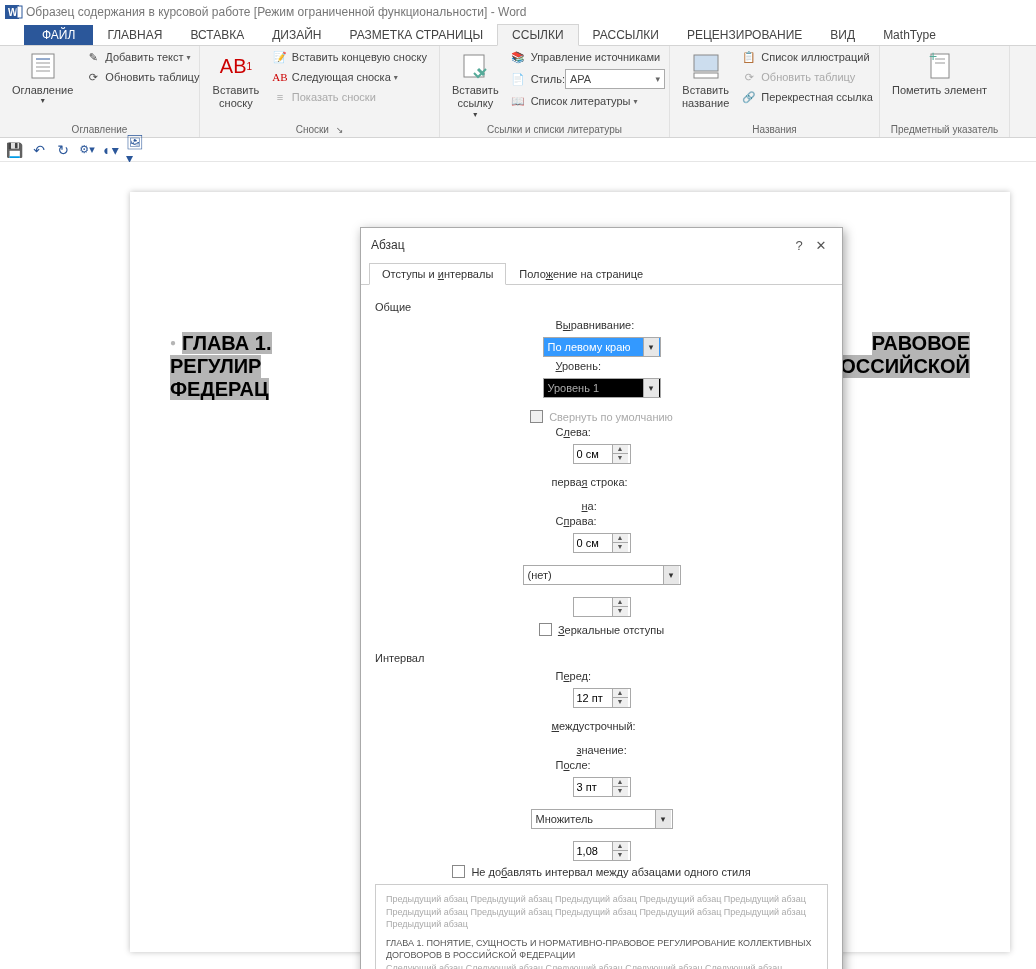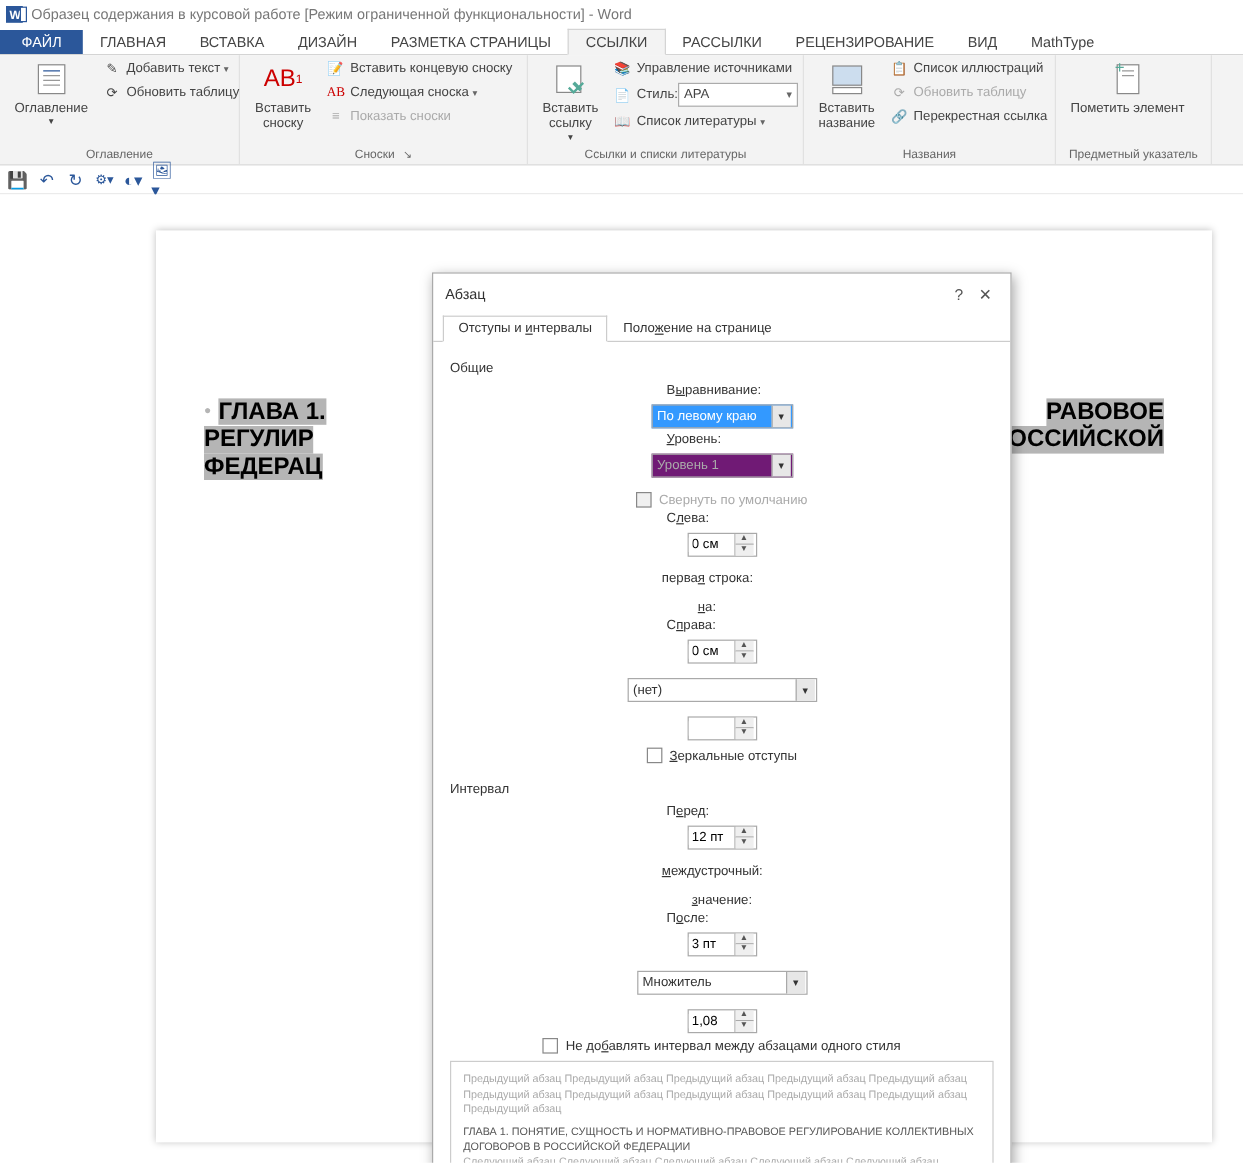--- a/index.html
+++ b/index.html
@@ -6,21 +6,21 @@
 body { background: #fff; width: 1036px; height: 969px; overflow: hidden; position: relative; }
 
 
 .titlebar { height: 24px; background: #fff; display: flex; align-items: center; color: #777; font-size: 12px; }
 .titlebar .word-icon { width: 24px; height: 24px; display: flex; align-items: center; justify-content: center; margin-left: 2px; }
 .titlebar .title { flex: 1; text-align: left; }
 
 
 .tabs { height: 22px; background: #fff; display: flex; align-items: center; border-bottom: 1px solid #d4d4d4; }
 .tab { padding: 3px 14px; font-size: 12px; color: #444; cursor: pointer; }
-.tab.file { background: #2b579a; color: #fff; padding: 3px 18px; }
+.tab.file { background: #2b579a; color: #fff; padding: 3px 18px; margin-left: 24px; }
 .tab.active { background: #f3f3f3; border: 1px solid #d4d4d4; border-bottom: 1px solid #f3f3f3; margin-bottom: -1px; }
 
 
 .ribbon { height: 92px; background: #f3f3f3; border-bottom: 1px solid #d4d4d4; display: flex; }
 .ribbon-group { border-right: 1px solid #e1e1e1; padding: 2px 6px 0 6px; display: flex; flex-direction: column; }
 .ribbon-group-body { flex: 1; display: flex; align-items: flex-start; }
 .ribbon-group-label { font-size: 10px; color: #666; text-align: center; padding: 1px 0 2px 0; }
 .big-btn { display: flex; flex-direction: column; align-items: center; padding: 2px 6px; cursor: pointer; font-size: 11px; color: #444; }
 .big-btn .ico { width: 32px; height: 32px; margin-bottom: 2px; display:flex; align-items:center; justify-content:center; }
 .sm-row { display: flex; align-items: center; font-size: 11px; color: #444; padding: 1px 2px; cursor: pointer; white-space: nowrap; }
@@ -282,21 +282,21 @@
     <div class="section-label">Общие</div>
     <div class="row">
       <label>В<span class="u">ы</span>равнивание:</label>
       <div class="select highlight" style="width:118px">
           <span>По левому краю</span>
           <span class="arr">▾</span>
         </div>
     </div>
     <div class="row">
       <label><span class="u">У</span>ровень:</label>
-      <div class="select disabled" style="width:118px;background:#701a75">
+      <div class="select disabled" style="width:118px;background:#000000">
           <span>Уровень 1</span>
           <span class="arr">▾</span>
         </div>
       <div style="width:10px"></div>
       <div class="chk disabled">
           <div class="box" style="background:#f0f0f0"></div>
           <span>Свернуть по умолчанию</span>
         </div>
     </div>
 

